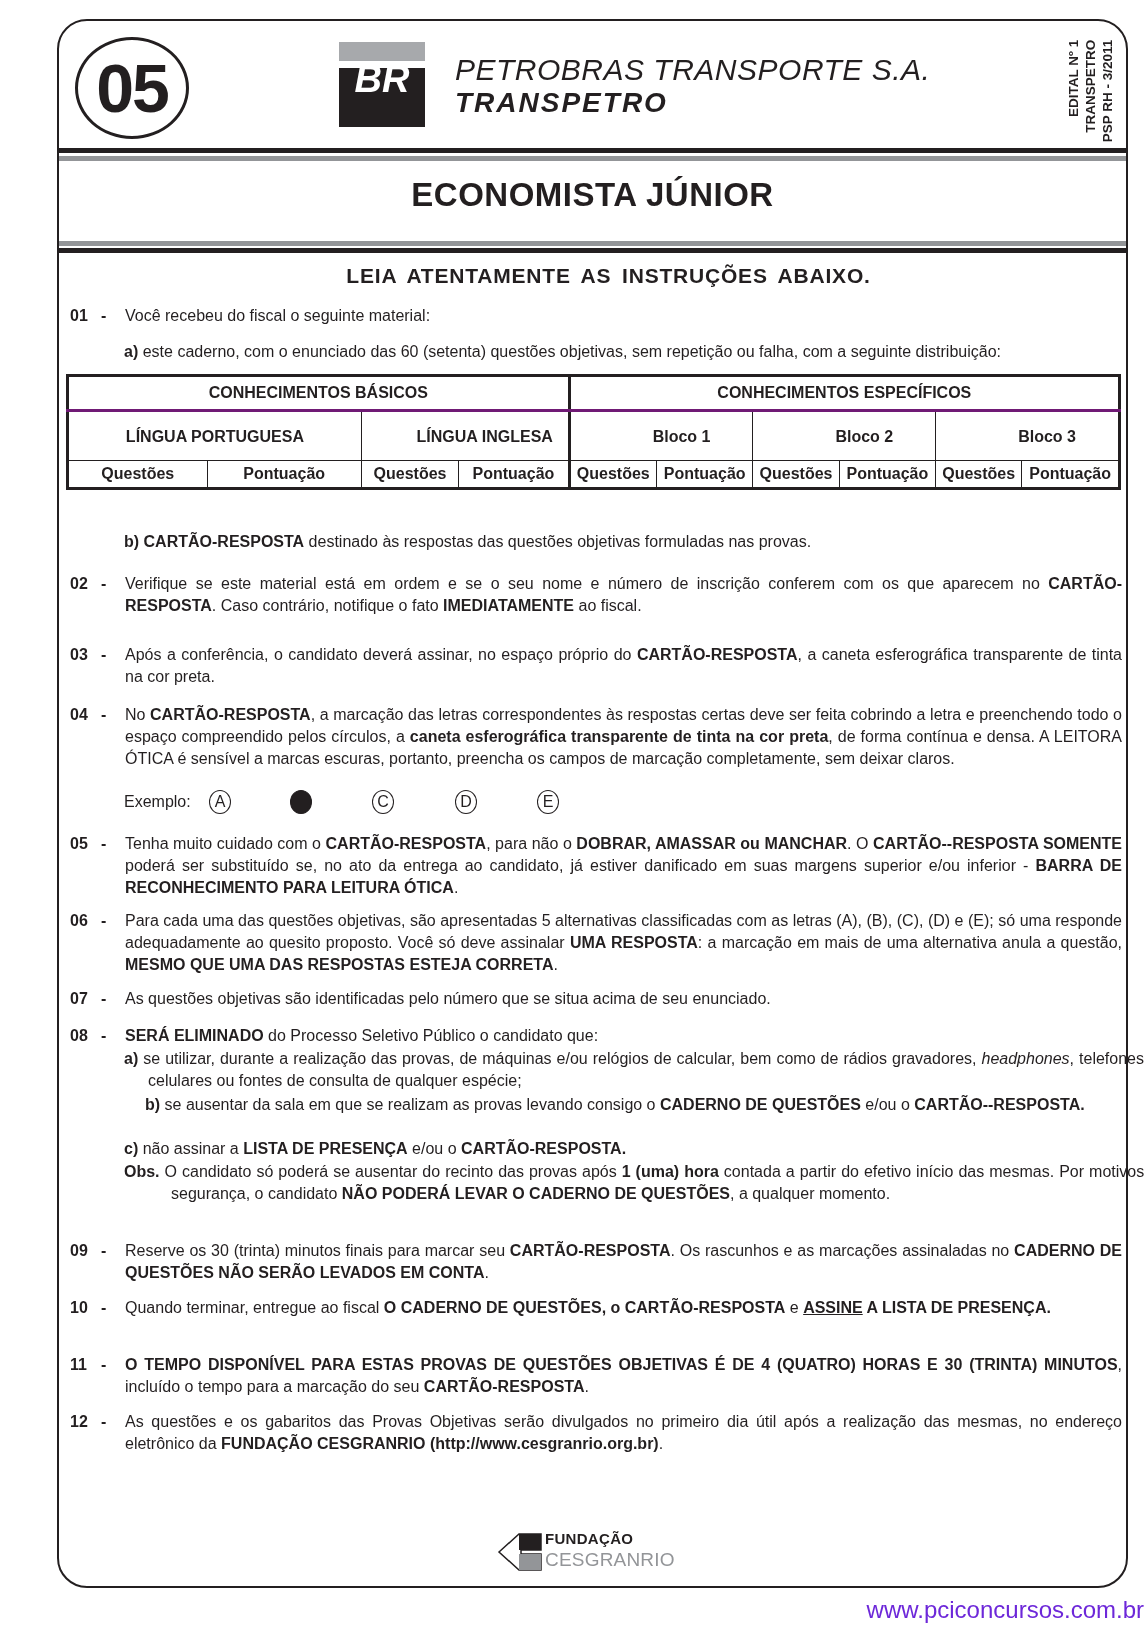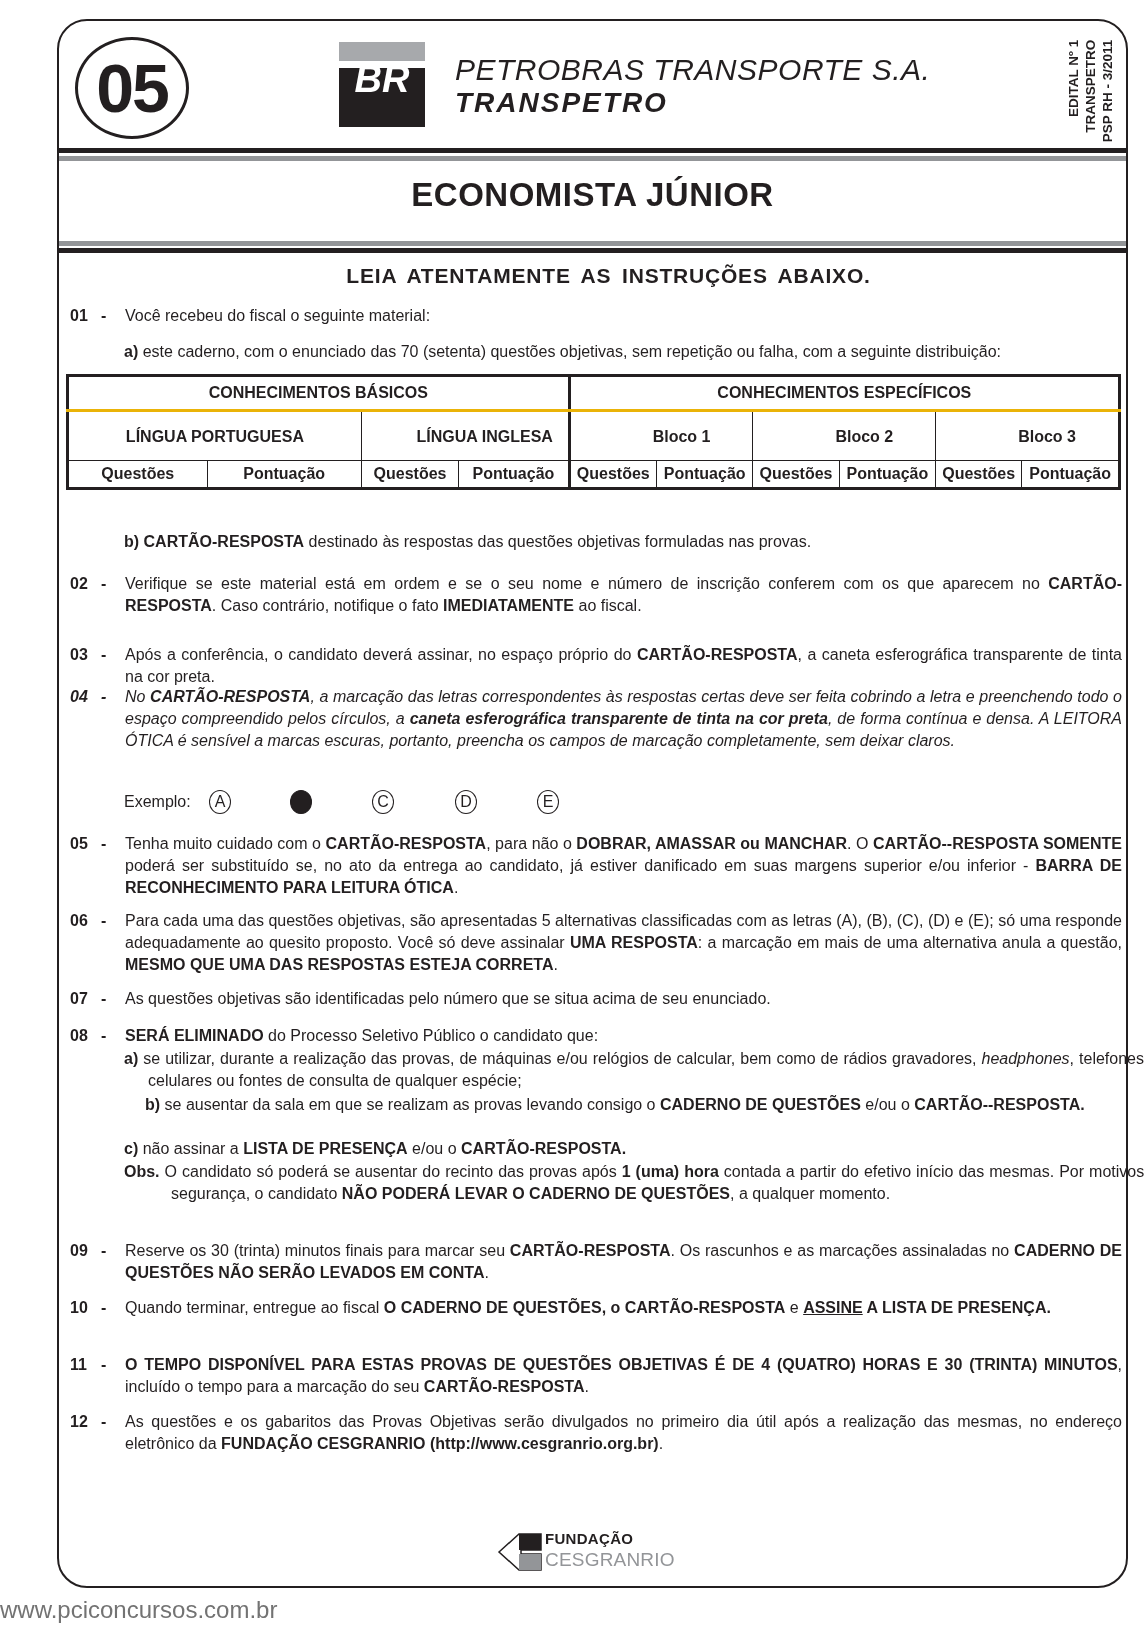--- a/index.html
+++ b/index.html
@@ -28,31 +28,31 @@
   .sub { position:absolute; font-size:16px; line-height:22px; text-align:justify; }
   .sub .lbl { font-weight:bold; }
 
   table.dist { position:absolute; left:66px; top:374px; width:1055px; border-collapse:collapse; border:3px solid #231f20; font-size:16px; }
   table.dist td { border:1px solid #231f20; text-align:center; padding:0; }
   table.dist .sec td { font-weight:bold; height:32px; }
   table.dist .grp td { font-weight:bold; height:48px; line-height:19px;padding-left:40px; }
   table.dist .hdr td { font-weight:bold; height:26px; }
   table.dist .val td { height:26px; }
   table.dist .thick-l { border-left:3px solid #231f20 !important; }
-  table.dist .thick-b td { border-bottom:3px solid #eab308; }
+  table.dist .thick-b td { border-bottom:3px solid #701a75; }
 
   .example { position:absolute; left:124px; top:790px; font-size:16px; height:28px; }
   .ex-label { position:absolute; left:0; top:3px; white-space:nowrap; }
   .bubble { position:absolute; top:0; width:22px; height:24px; border:1.3px solid #231f20; border-radius:50%; box-sizing:border-box; display:flex; align-items:center; justify-content:center; font-size:16px; line-height:1; }
   .bubble.filled { background:#231f20; }
 
   .logo-ces { position:absolute; left:497px; top:1530px; width:140px; height:44px; }
   .logo-ces .txt1 { position:absolute; left:48px; top:0; font-size:15px; font-weight:bold; letter-spacing:0.3px; }
   .logo-ces .txt2 { position:absolute; left:48px; top:19px; font-size:19px; color:#939598; letter-spacing:0.2px; }
-  .footer-url { position:absolute; left:0; width:100%; top:1596px; text-align:left; color:#737373; font-size:24px; }
+  .footer-url { position:absolute; left:0; width:100%; top:1596px; text-align:right; color:#6d28d9; font-size:24px; }
   u { text-decoration:underline; }
 </style>
 </head>
 <body>
 
 <div class="frame">
   <div class="header">
     <div class="num-circle">05</div>
     <div class="br-logo">
       <div class="gray"></div>
@@ -80,21 +80,21 @@
   <div class="subtitle">LEIA ATENTAMENTE AS INSTRUÇÕES ABAIXO.</div>
 </div>
 
 <div class="item" style="top:305px;">
   <span class="n">01</span>
   <span class="d">-</span>
   <div class="t">Você recebeu do fiscal o seguinte material:</div>
 </div>
 <div class="sub" style="left:124px; top:341px; width:996px;">
   <span class="lbl">a)</span>
-  <span>este caderno, com o enunciado das 70 (setenta) questões objetivas, sem repetição ou falha, com a seguinte distribuição:</span>
+  <span>este caderno, com o enunciado das 60 (setenta) questões objetivas, sem repetição ou falha, com a seguinte distribuição:</span>
 </div>
 
 <table class="dist">
   <tbody>
       <tr class="sec thick-b">
     <td colspan="4">CONHECIMENTOS BÁSICOS</td>
     <td colspan="6" class="thick-l">CONHECIMENTOS ESPECÍFICOS</td>
   </tr>
   <tr class="grp">
     <td colspan="2" style="padding:0 36px;">LÍNGUA PORTUGUESA</td>
@@ -128,21 +128,21 @@
   <span class="d">-</span>
   <div class="t"><span>Verifique se este material está em ordem e se o seu nome e número de inscrição conferem com os que aparecem no </span><b>CARTÃO-RESPOSTA</b><span>. Caso contrário, notifique o fato </span><b>IMEDIATAMENTE</b><span> ao fiscal.</span></div>
 </div>
 
 <div class="item" style="top:629px;margin-top:15px;">
   <span class="n">03</span>
   <span class="d">-</span>
   <div class="t"><span>Após a conferência, o candidato deverá assinar, no espaço próprio do </span><b>CARTÃO-RESPOSTA</b><span>, a caneta esferográfica transparente de tinta na cor preta.</span></div>
 </div>
 
-<div class="item" style="top:686px;font-style:italic;">
+<div class="item" style="top:704px;">
   <span class="n">04</span>
   <span class="d">-</span>
   <div class="t"><span>No </span><b>CARTÃO-RESPOSTA</b><span>, a marcação das letras correspondentes às respostas certas deve ser feita cobrindo a letra e preenchendo todo o espaço compreendido pelos círculos, a </span><b>caneta esferográfica transparente de tinta na cor preta</b><span>, de forma contínua e densa. A LEITORA ÓTICA é sensível a marcas escuras, portanto, preencha os campos de marcação completamente, sem deixar claros.</span></div>
 </div>
 
 <div class="example">
   <span class="ex-label">Exemplo:</span>
   <span class="bubble" style="left:85px;">A</span>
   <span class="bubble filled" style="left:166px;"></span>
   <span class="bubble" style="left:248px;">C</span>

